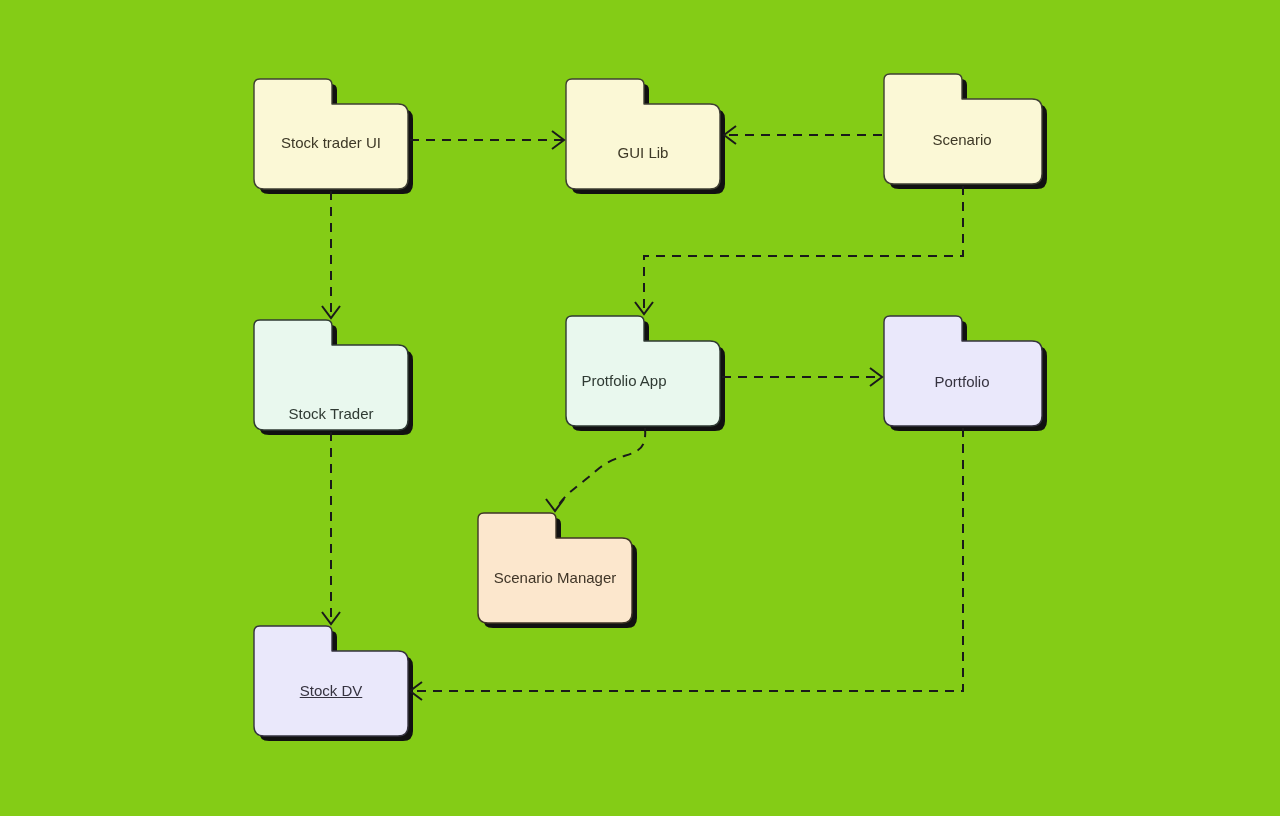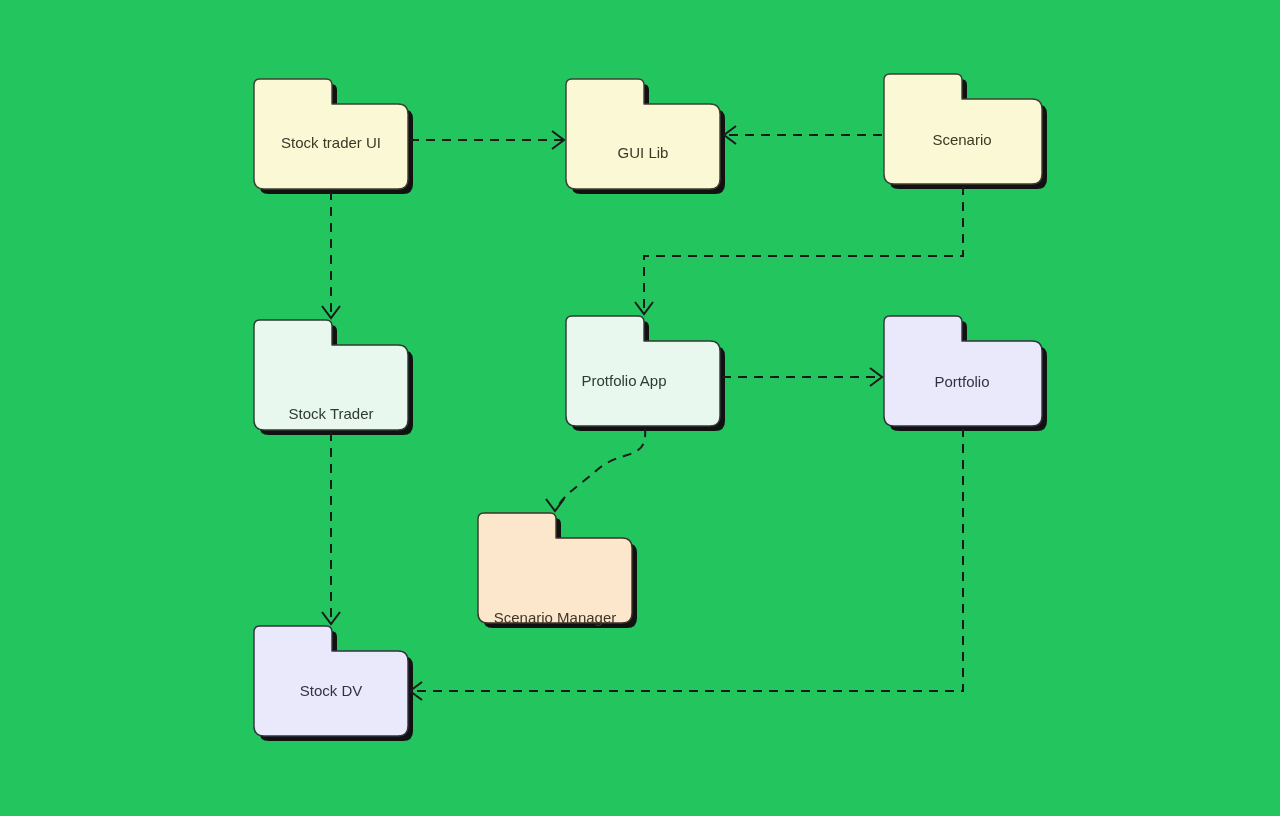--- a/index.html
+++ b/index.html
@@ -11,21 +11,21 @@
   body {
     width: 1280px;
     height: 816px;
     font-family: "Liberation Sans", sans-serif;
     overflow: hidden;
   }
   #diagram-root {
     position: relative;
     width: 1280px;
     height: 816px;
-    background: #22c55e;
+    background: #84cc16;
   }
   #diagram-svg {
     position: absolute;
     top: 0;
     left: 0;
     width: 1280px;
     height: 816px;
   }
   .node-label {
     position: absolute;
@@ -86,17 +86,17 @@
       </g>
   </svg>
 
   <div id="label-layer">
       <div class="node-label" style="color: rgb(61, 56, 38); left: 181px; top: 134px; width: 300px;">Stock trader UI</div>
       <div class="node-label" style="color: rgb(61, 56, 38); left: 493px; top: 144px; width: 300px;">GUI Lib</div>
       <div class="node-label" style="color: rgb(61, 56, 38); left: 812px; top: 131px; width: 300px;">Scenario</div>
       <div class="node-label" style="color: rgb(47, 58, 51); left: 181px; top: 376px; width: 300px; margin-top: 29px;">Stock Trader</div>
       <div class="node-label" style="color: rgb(47, 58, 51); left: 474px; top: 372px; width: 300px;">Protfolio App</div>
       <div class="node-label" style="color: rgb(53, 50, 63); left: 812px; top: 373px; width: 300px;">Portfolio</div>
-      <div class="node-label" style="color: rgb(63, 53, 39); left: 405px; top: 569px; width: 300px; margin-top: 40px;">Scenario Manager</div>
-      <div class="node-label" style="color: rgb(53, 50, 63); left: 181px; top: 682px; width: 300px;">Stock DV</div>
+      <div class="node-label" style="color: rgb(63, 53, 39); left: 405px; top: 569px; width: 300px;">Scenario Manager</div>
+      <div class="node-label" style="color: rgb(53, 50, 63); left: 181px; top: 682px; width: 300px; text-decoration: underline;">Stock DV</div>
     </div>
 
 </div>
 
 </body></html>

